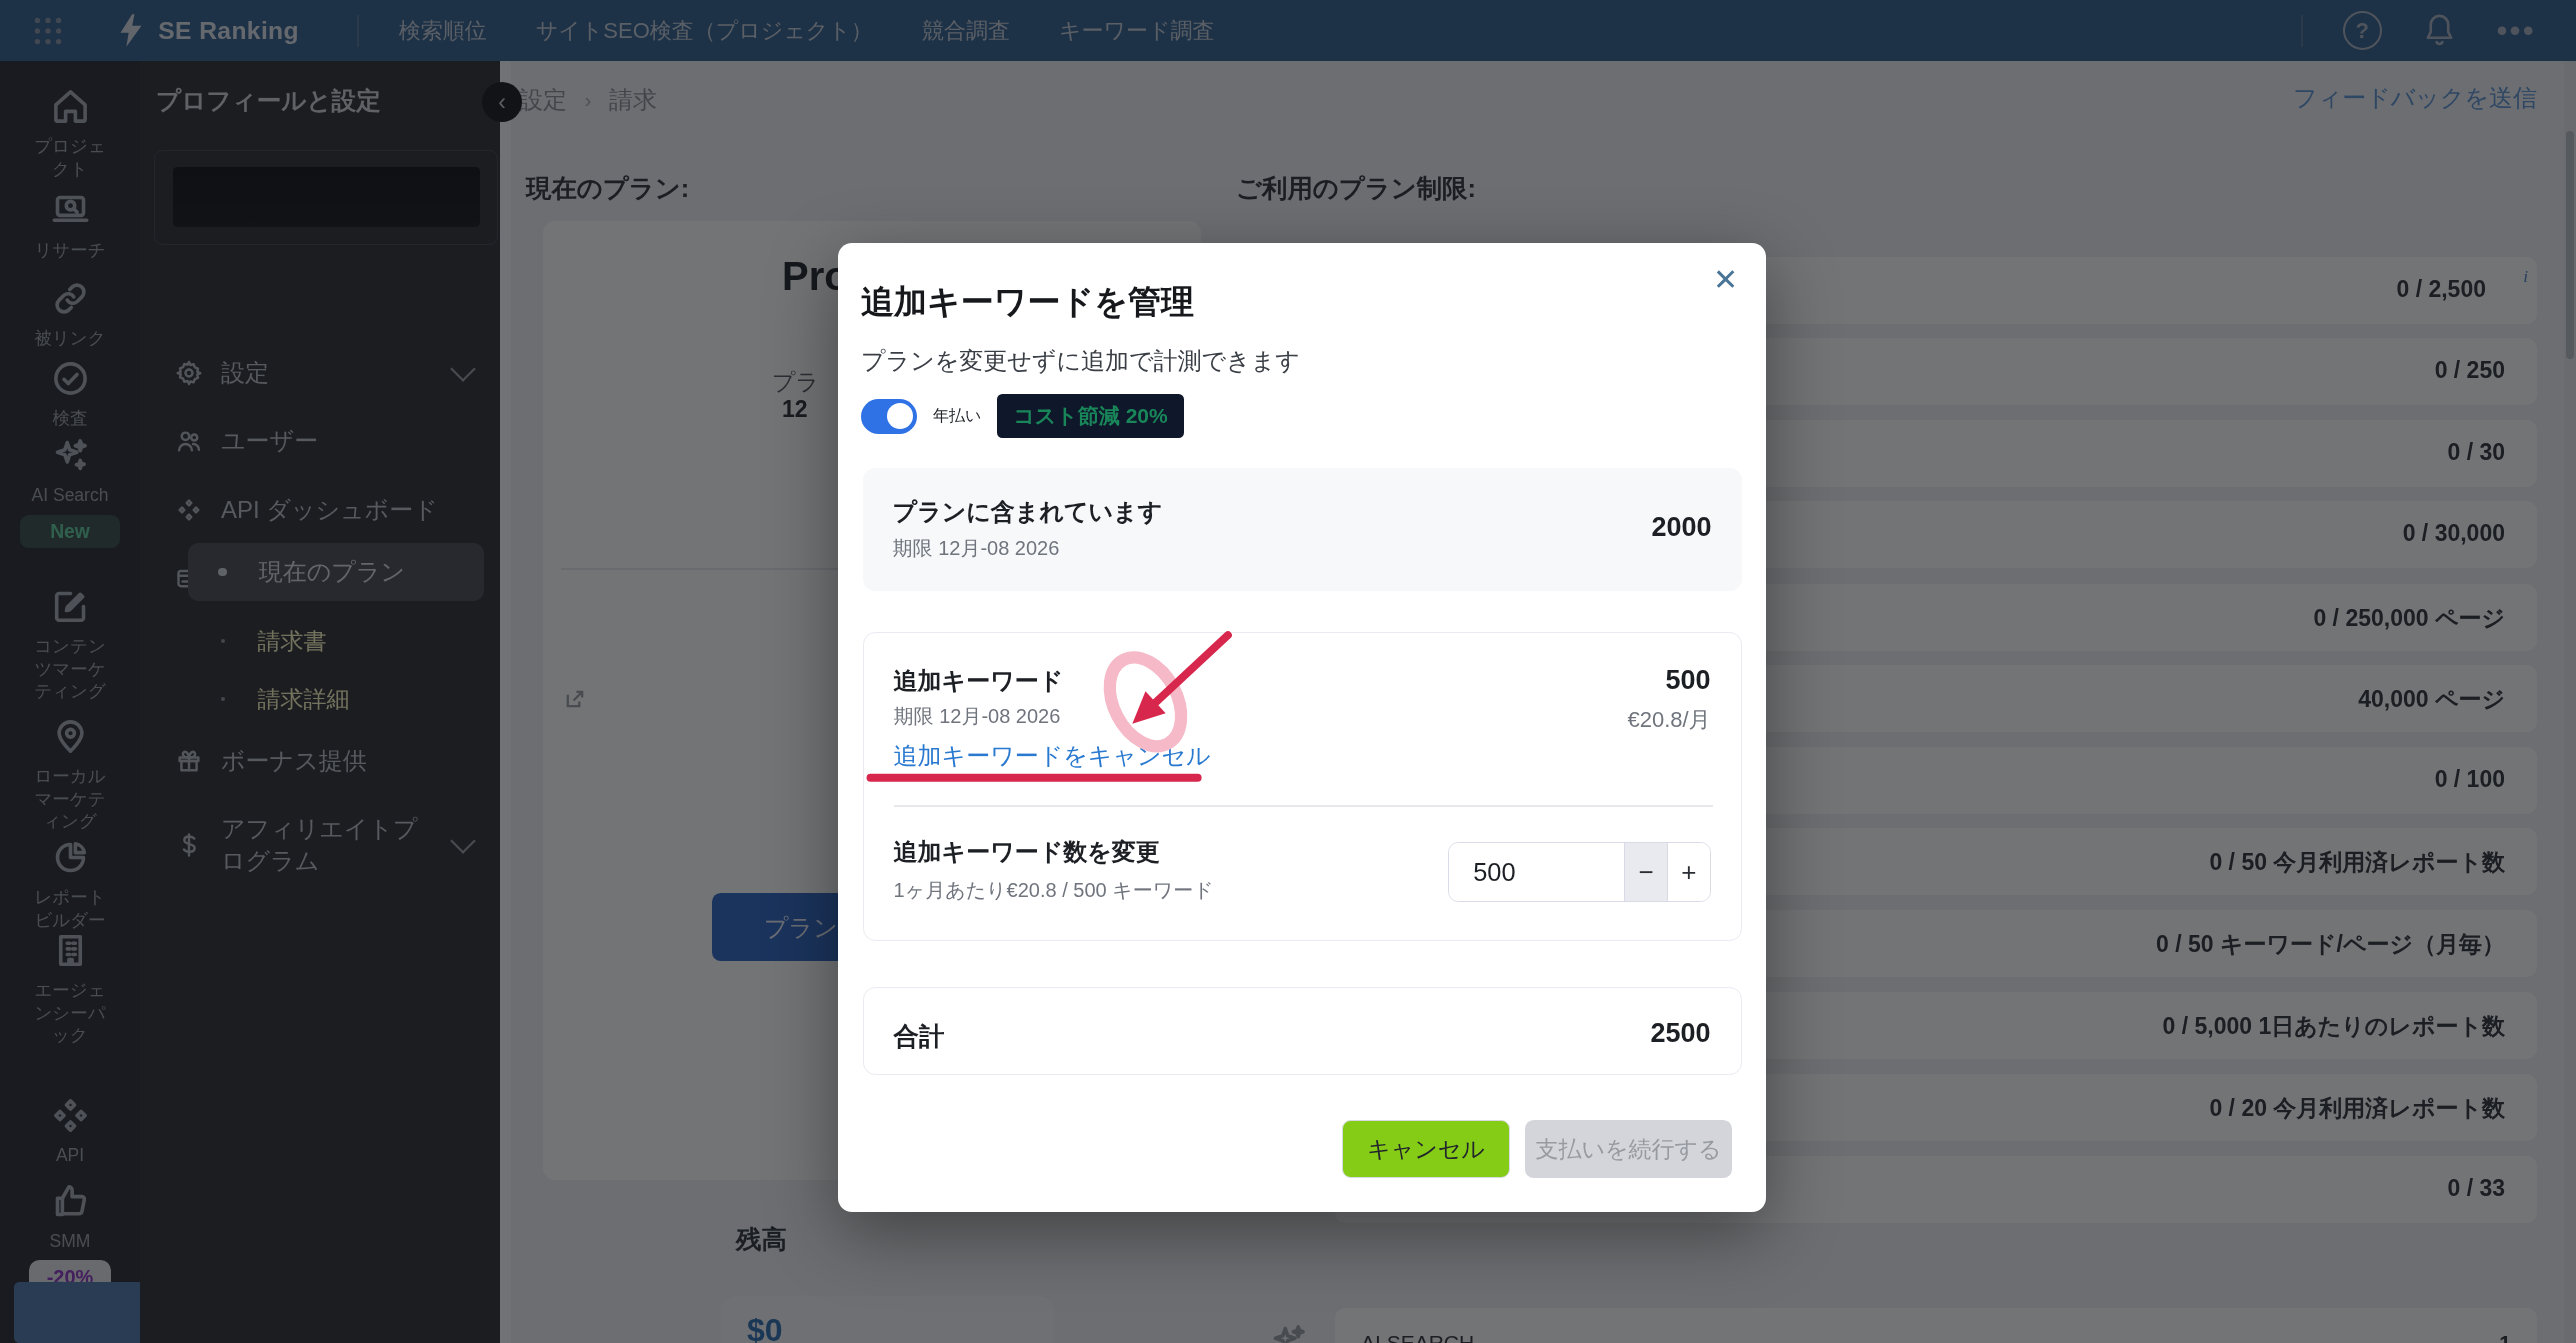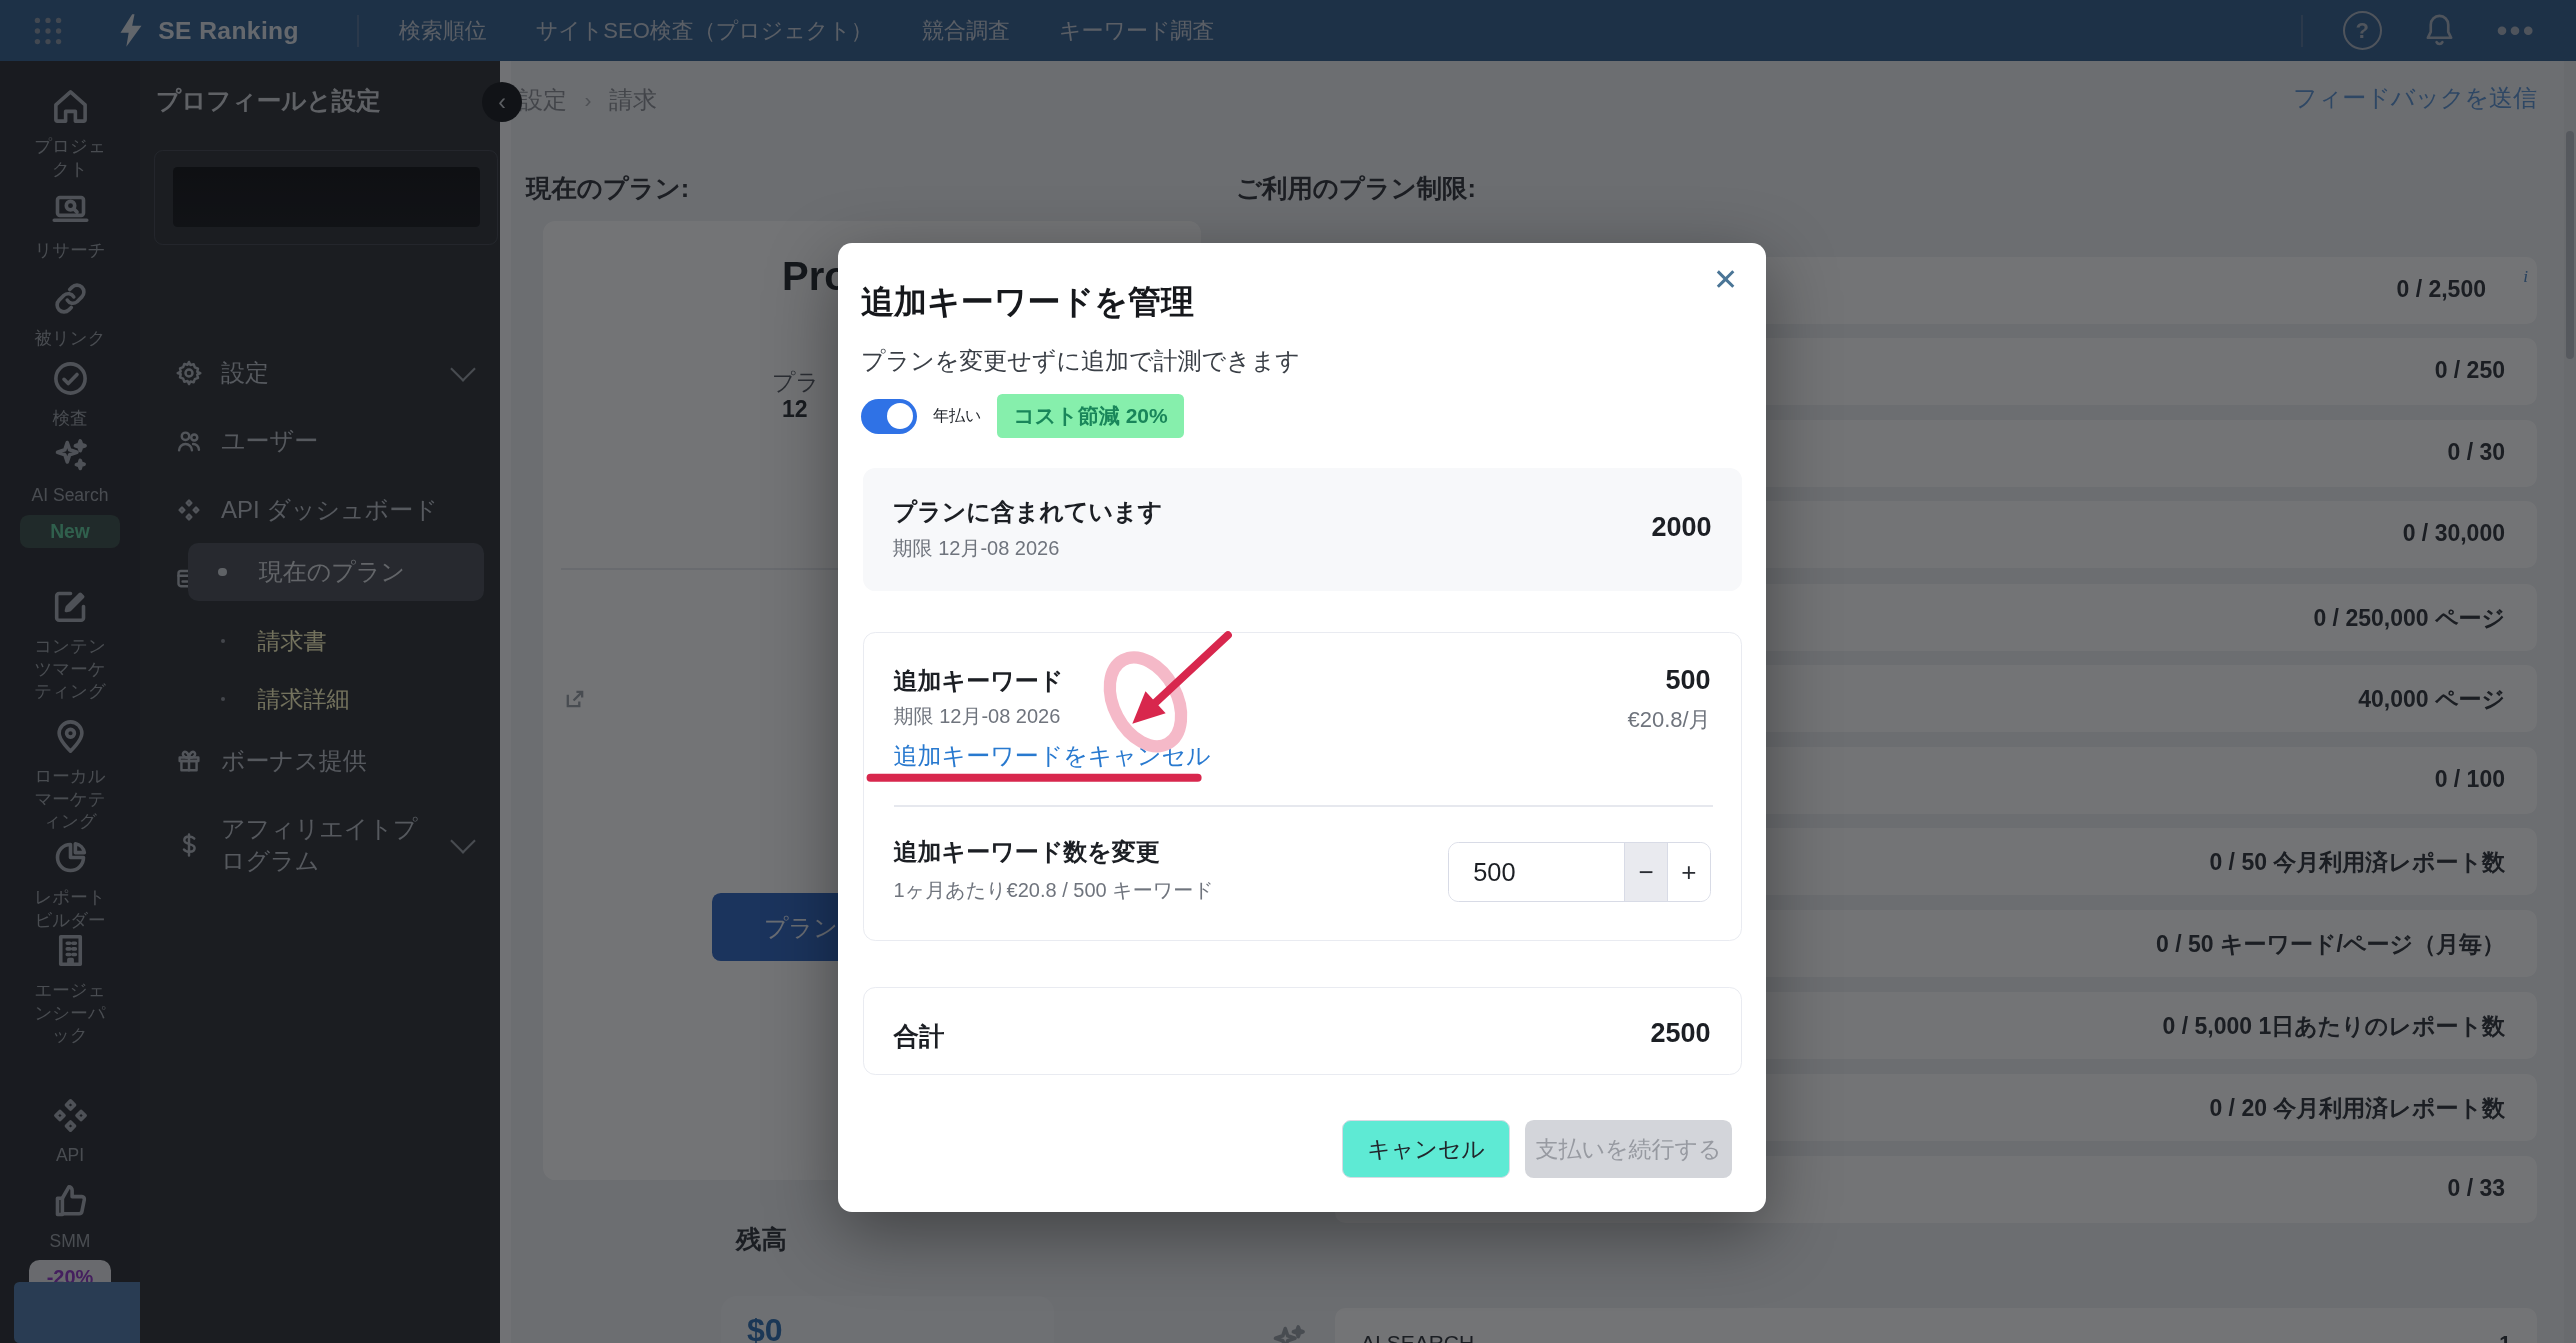--- a/index.html
+++ b/index.html
@@ -81,35 +81,35 @@
   
   .overlay{position:absolute;left:0;top:0;width:2576px;height:1344px;background:rgba(13,15,19,0.58);z-index:50;}
   .modal{position:absolute;left:838px;top:243px;width:928px;height:969px;background:#ffffff;border-radius:14px;box-shadow:0 21px 70px rgba(0,0,0,0.4);z-index:60;}
   .m-close{position:absolute;right:23px;top:19.3px;width:35px;height:35px;color:#4a7596;font-size:30px;font-weight:400;display:flex;align-items:center;justify-content:center;cursor:pointer;}
   .m-title{position:absolute;left:23px;top:37px;font-size:33px;font-weight:700;color:#16181c;}
   .m-sub{position:absolute;left:23px;top:102px;font-size:24px;color:#3a3f46;}
   .toggle-row{position:absolute;left:23px;top:151px;display:flex;align-items:center;gap:16px;}
   .toggle{width:56px;height:35px;border-radius:17.5px;background:#2f72e6;position:relative;cursor:pointer;}
   .toggle-knob{position:absolute;right:4.4px;top:4.4px;width:26px;height:26px;border-radius:50%;background:#ffffff;}
   .toggle-lbl{font-size:16px;color:#22262c;}
-  .m-badge{background:#86efac;color:#19865a;font-size:21px;font-weight:600;padding:8px 16px;border-radius:5.3px;}
+  .m-badge{background:#0f172a;color:#19865a;font-size:21px;font-weight:600;padding:8px 16px;border-radius:5.3px;}
   .boxgray{position:absolute;left:24.6px;top:225px;width:879px;height:123px;background:#f7f8fa;border-radius:12.3px;}
   .boxline{position:absolute;left:24.6px;width:879px;background:#ffffff;border:1.8px solid #e9ebf1;border-radius:12.3px;box-sizing:border-box;}
   .bx-title{position:absolute;left:30px;font-size:24px;font-weight:700;color:#1c1f24;}
   .bx-gray{position:absolute;left:30px;font-size:20px;color:#6f747d;}
   .bx-val{position:absolute;right:30px;font-size:27px;font-weight:700;color:#1c1f24;}
   .bx-price{position:absolute;right:30px;font-size:22px;color:#6f747d;}
   .cancel-link{position:absolute;left:30px;top:107px;font-size:24px;color:#2879cf;cursor:pointer;}
   .bx-divider{position:absolute;left:30px;top:172px;width:819px;height:1.8px;background:#e6e8ee;}
   .stepper{position:absolute;right:30px;top:209px;width:263px;height:60px;border:1.8px solid #d8dbe6;border-radius:10.5px;display:flex;overflow:hidden;box-sizing:border-box;}
   .step-input{width:149px;border:none;outline:none;font-size:25.4px;color:#1c1f24;padding-left:24.6px;font-family:inherit;background:#fff;}
   .step-btn{width:56px;display:flex;align-items:center;justify-content:center;font-size:26px;color:#2a2d33;cursor:pointer;}
   .step-minus{background:#e9eaef;border-left:1.8px solid #d8dbe6;border-right:1.8px solid #d8dbe6;}
   .step-plus{background:#ffffff;}
-  .m-cancel-btn{position:absolute;left:504px;top:877px;width:168px;height:58px;background:#5eead4;border:1.8px solid #d7dae3;border-radius:8.8px;font-size:23px;color:#22262c;display:flex;align-items:center;justify-content:center;cursor:pointer;box-sizing:border-box;}
+  .m-cancel-btn{position:absolute;left:504px;top:877px;width:168px;height:58px;background:#84cc16;border:1.8px solid #d7dae3;border-radius:8.8px;font-size:23px;color:#22262c;display:flex;align-items:center;justify-content:center;cursor:pointer;box-sizing:border-box;}
   .m-continue-btn{position:absolute;left:687px;top:877px;width:207px;height:58px;background:#d3d5da;border-radius:8.8px;font-size:23px;color:#979aa1;display:flex;align-items:center;justify-content:center;cursor:default;}
   .annot{position:absolute;left:0;top:0;width:2576px;height:1344px;z-index:70;pointer-events:none;}
 </style>
 </head>
 <body>
 
 <div class="topbar">
   <div class="tb-left">
     <svg class="grid-icon" viewBox="0 0 34 34">
       <g fill="#8b97a8">

